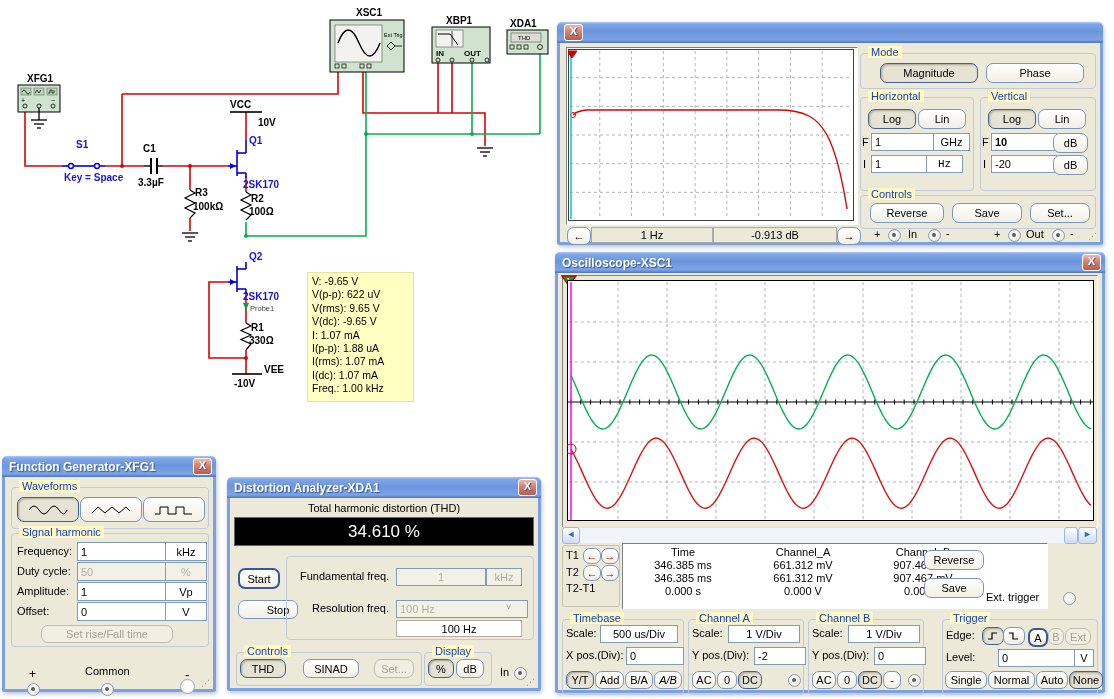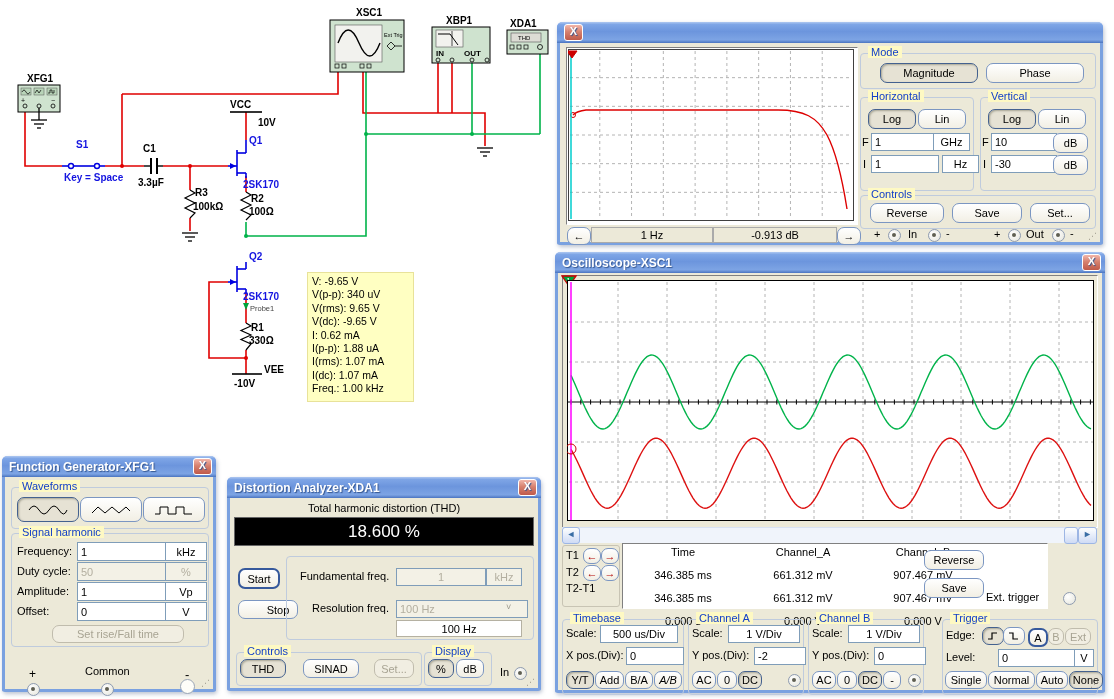--- a/index.html
+++ b/index.html
@@ -225,24 +225,24 @@
       <rect x="510" y="45" width="4" height="4" fill="none" stroke="#000" stroke-width=".7"></rect>
       <rect x="517" y="45" width="4" height="4" fill="none" stroke="#000" stroke-width=".7"></rect>
       <rect x="524" y="45" width="4" height="4" fill="none" stroke="#000" stroke-width=".7"></rect>
       <circle cx="540" cy="47" r="2.5" fill="none" stroke="#000" stroke-width=".8"></circle>
     </g>
     <text x="510" y="27" font-size="10" font-weight="bold">XDA1</text>
   </svg>
 
   <div id="probe-box">
     <div>V: -9.65 V</div>
-      <div>V(p-p): 340 uV</div>
+      <div>V(p-p): 622 uV</div>
     <div>V(rms): 9.65 V</div>
       <div>V(dc): -9.65 V</div>
-    <div>I: 0.62 mA</div>
+    <div>I: 1.07 mA</div>
       <div>I(p-p): 1.88 uA</div>
     <div>I(rms): 1.07 mA</div>
       <div>I(dc): 1.07 mA</div>
     <div>Freq.: 1.00 kHz</div>
   </div>
 
   <div class="window" style="left:557px;top:22px;width:540px;height:220px;">
     <div class="titlebar">
       <span class="closebtn">X</span>
     </div>
@@ -283,32 +283,32 @@
       <div class="groupbox" style="left:300px;top:54px;width:112px;height:92px;">
         <span class="grouplabel">Horizontal</span>
       </div>
       <div class="xpbtn pressed" style="left:308px;top:66px;width:46px;height:18px;">Log</div>
       <div class="xpbtn" style="left:358px;top:66px;width:46px;height:18px;">Lin</div>
       <span class="lbl" style="left:302px;top:93px;">F</span>
       <div class="field" style="left:311px;top:90px;width:60px;height:16px;">1</div>
       <div class="field ctr" style="left:373px;top:90px;width:35px;height:16px;">GHz</div>
       <span class="lbl" style="left:303px;top:115px;">I</span>
       <div class="field" style="left:311px;top:112px;width:60px;height:16px;">1</div>
-      <div class="field ctr" style="left:382px;top:112px;width:35px;height:16px;">Hz</div>
+      <div class="field ctr" style="left:366px;top:112px;width:35px;height:16px;font-family:Liberation Mono, monospace;">Hz</div>
 
       <div class="groupbox" style="left:420px;top:54px;width:114px;height:92px;">
         <span class="grouplabel">Vertical</span>
       </div>
       <div class="xpbtn pressed" style="left:428px;top:66px;width:46px;height:18px;">Log</div>
       <div class="xpbtn" style="left:478px;top:66px;width:46px;height:18px;">Lin</div>
       <span class="lbl" style="left:422px;top:93px;">F</span>
-      <div class="field" style="left:431px;top:90px;width:58px;height:16px;">10</div>
+      <div class="field" style="left:431px;top:90px;width:58px;height:16px;font-weight:bold;">10</div>
       <div class="xpbtn" style="left:493px;top:90px;width:33px;height:18px;">dB</div>
       <span class="lbl" style="left:423px;top:115px;">I</span>
-      <div class="field" style="left:431px;top:112px;width:58px;height:16px;">-30</div>
+      <div class="field" style="left:431px;top:112px;width:58px;height:16px;">-20</div>
       <div class="xpbtn" style="left:493px;top:112px;width:33px;height:18px;">dB</div>
 
       <div class="groupbox" style="left:300px;top:152px;width:234px;height:32px;">
         <span class="grouplabel">Controls</span>
       </div>
       <div class="xpbtn" style="left:310px;top:160px;width:72px;height:18px;">Reverse</div>
       <div class="xpbtn" style="left:392px;top:160px;width:68px;height:18px;">Save</div>
       <div class="xpbtn" style="left:470px;top:160px;width:58px;height:18px;">Set...</div>
 
       <span class="lbl" style="left:314px;top:185px;">+</span>
@@ -423,21 +423,21 @@
         <span class="lbl" style="left:3px;top:3px;">T1</span>
         <div class="xpbtn" style="left:20px;top:2px;width:16px;height:14px;color:#b00000;font-weight:bold;">←</div>
         <div class="xpbtn" style="left:38px;top:2px;width:16px;height:14px;color:#b00000;font-weight:bold;">→</div>
         <span class="lbl" style="left:3px;top:20px;">T2</span>
         <div class="xpbtn" style="left:20px;top:19px;width:16px;height:14px;color:#b00000;font-weight:bold;">←</div>
         <div class="xpbtn" style="left:38px;top:19px;width:16px;height:14px;color:#b00000;font-weight:bold;">→</div>
         <span class="lbl" style="left:3px;top:36px;">T2-T1</span>
       </div>
 
       <div class="abs sunken" style="left:64px;top:270px;width:424px;height:64px;">
-        <div class="abs" style="left:0;top:2px;width:100%;display:grid;grid-template-columns:120px 120px 120px;text-align:center;row-gap:11px;">
+        <div class="abs" style="left:0;top:2px;width:100%;display:grid;grid-template-columns:120px 120px 120px;text-align:center;row-gap:1px;">
           <span>Time</span>
           <span>Channel_A</span>
           <span>Channel_B</span>
           <span>346.385 ms</span>
           <span>661.312 mV</span>
           <span>907.467 mV</span>
           <span>346.385 ms</span>
           <span>661.312 mV</span>
           <span>907.467 mV</span>
           <span>0.000 s</span>
@@ -549,40 +549,40 @@
       <div class="field ctr" style="left:160px;top:65px;width:40px;height:17px;">kHz</div>
       <span class="lbl" style="left:12px;top:88px;">Duty cycle:</span>
       <div class="field disabled" style="left:72px;top:85px;width:86px;height:17px;">50</div>
       <div class="field ctr disabled" style="left:160px;top:85px;width:40px;height:17px;">%</div>
       <span class="lbl" style="left:12px;top:108px;">Amplitude:</span>
       <div class="field" style="left:72px;top:105px;width:86px;height:17px;">1</div>
       <div class="field ctr" style="left:160px;top:105px;width:40px;height:17px;">Vp</div>
       <span class="lbl" style="left:12px;top:128px;">Offset:</span>
       <div class="field" style="left:72px;top:125px;width:86px;height:17px;">0</div>
       <div class="field ctr" style="left:160px;top:125px;width:40px;height:17px;">V</div>
-      <div class="xpbtn disabled" style="left:36px;top:148px;width:130px;height:16px;margin-left:11px;">Set rise/Fall time</div>
+      <div class="xpbtn disabled" style="left:36px;top:148px;width:130px;height:16px;">Set rise/Fall time</div>
 
       <span class="lbl" style="left:24px;top:190px;font-size:12px;">+</span>
       <span class="lbl" style="left:80px;top:188px;">Common</span>
       <span class="lbl" style="left:180px;top:190px;font-size:13px;">-</span>
       <span class="radio dot" style="left:22px;top:206px;"></span>
       <span class="radio dot" style="left:96px;top:206px;"></span>
       <span class="abs" style="left:175px;top:202px;width:13px;height:13px;border:1px solid #9aa5b5;border-radius:50%;background:#fdfdf8;"></span>
       <span class="grip">⋰</span>
     </div>
   </div>
 
   <div class="window" style="left:227px;top:477px;width:308px;height:211px;">
     <div class="titlebar">
       <span class="cap">Distortion Analyzer-XDA1</span>
       <span class="closebtn">X</span>
     </div>
     <div class="winbody">
       <div class="lbl" style="left:0;top:4px;width:100%;text-align:center;">Total harmonic distortion (THD)</div>
-      <div class="abs" style="left:4px;top:19px;width:298px;height:27px;background:#000;color:#fff;font-size:17px;display:flex;align-items:center;justify-content:center;border:1px solid #666;">18.600 %</div>
+      <div class="abs" style="left:4px;top:19px;width:298px;height:27px;background:#000;color:#fff;font-size:17px;display:flex;align-items:center;justify-content:center;border:1px solid #666;">34.610 %</div>
       <div class="xpbtn" style="left:8px;top:70px;width:38px;height:17px;border-width:2px;border-color:#36599c;">Start</div>
       <div class="xpbtn" style="left:8px;top:102px;width:38px;height:17px;padding-left:20px;">Stop</div>
 
       <div class="groupbox" style="left:56px;top:58px;width:246px;height:82px;"></div>
       <span class="lbl" style="left:70px;top:72px;">Fundamental freq.</span>
       <div class="field ctr disabled" style="left:166px;top:70px;width:88px;height:16px;">1</div>
       <div class="field ctr disabled" style="left:256px;top:70px;width:34px;height:16px;">kHz</div>
       <span class="lbl" style="left:82px;top:104px;">Resolution freq.</span>
       <div class="field disabled" style="left:166px;top:102px;width:124px;height:16px;">100 Hz</div>
       <div class="abs" style="left:276px;top:104px;color:#9a968a;font-size:9px;">˅</div>

